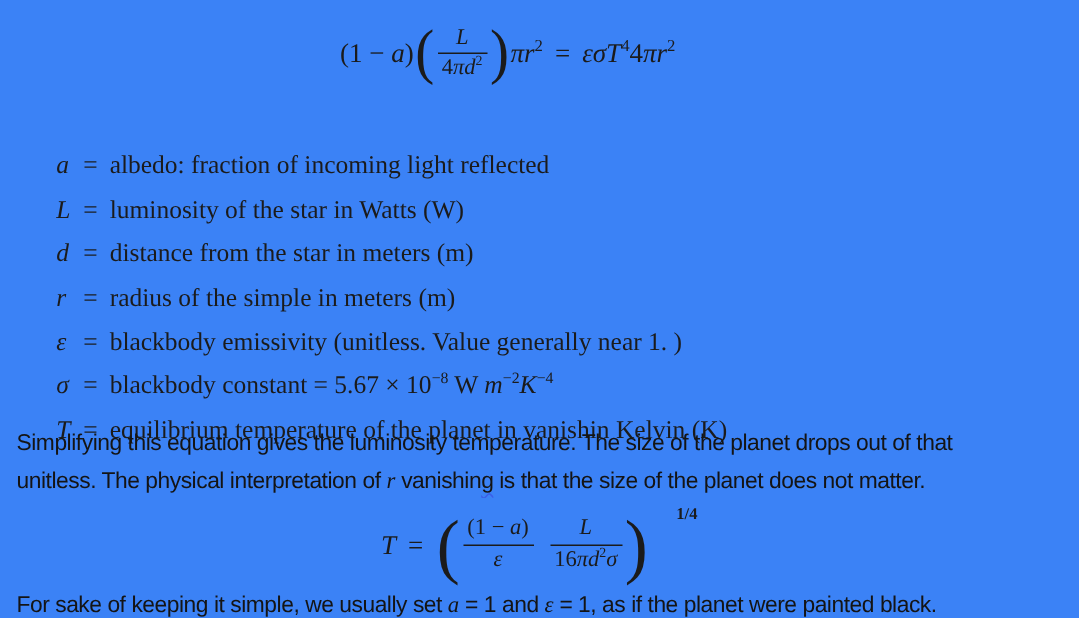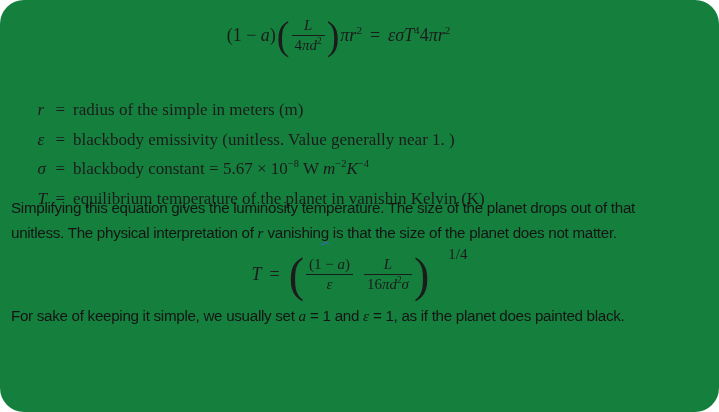--- a/index.html
+++ b/index.html
@@ -1,41 +1,40 @@
 <!DOCTYPE html>
 <html><head>
 <meta charset="utf-8">
 <style>
   html, body { margin:0; padding:0; background:#ffffff; }
   .page {
     position:relative; width:719px; height:412px; overflow:hidden;
-    background:#15803d; color:#1b1b1b;
+    background:#3b82f6; color:#1b1b1b;
     font-family:"Liberation Serif", serif;
-    border-radius:24px;
   }
 
   
   .eq-row { display:flex; justify-content:center; align-items:center; font-size:18px; }
   .eq-top { padding-top:13px; height:45px; transform:translateX(-21px); }
   .eq-bot { height:58px; margin-top:1px; }
 
   .m { font-family:"Liberation Serif", serif; white-space:pre; }
   .m i, .it-serif { font-style:italic; }
   sup { font-size:62%; line-height:0; }
 
   .frac { display:inline-flex; flex-direction:column; text-align:center;
           font-size:15px; line-height:1.15; margin:0 1px; }
   .frac .num { border-bottom:1px solid #1b1b1b; padding:0 3px 1px; }
   .frac .den { padding:1px 3px 0; }
 
   .bigp  { font-size:38px; line-height:.85; transform:scaleY(1.08); margin:0 1px; font-weight:400; }
   .bigp2 { font-size:46px; line-height:.85; transform:scaleY(1.05); margin:0 1px; font-weight:400; }
   .eqs   { margin:0 8px; }
   .fgap  { width:9px; }
-  .sup14 { font-size:15px; transform:translateY(-20px); margin-left:18px; }
+  .sup14 { font-size:11px; transform:translateY(-20px); margin-left:18px;font-weight:bold; }
 
   
   .defs { margin-top:8px; padding-left:12px; font-size:17px; }
   .def-line { height:29.4px; line-height:29.4px; white-space:pre; }
   .sym { font-style:italic; display:inline-block; min-width:15px; }
   .def-eq { margin:0 8px 0 3px; }
 
   
   .sans { font-family:"Liberation Sans", sans-serif; font-size:15.2px;
           letter-spacing:-0.3px; color:#141414; }
@@ -59,20 +58,29 @@
       <span class="den">4<i>πd</i><sup>2</sup></span>
     </span>
     <span class="bigp">)</span>
     <span class="m"><i>πr</i><sup>2</sup></span>
     <span class="m eqs">=</span>
     <span class="m"><i>εσT</i><sup>4</sup>4<i>πr</i><sup>2</sup></span>
   </div>
 
   <div class="defs">
     <div class="def-line">
+      <span class="sym">a</span><span class="def-eq">=</span><span class="desc">albedo: fraction of incoming light reflected</span>
+    </div>
+    <div class="def-line">
+      <span class="sym">L</span><span class="def-eq">=</span><span class="desc">luminosity of the star in Watts (W)</span>
+    </div>
+    <div class="def-line">
+      <span class="sym">d</span><span class="def-eq">=</span><span class="desc">distance from the star in meters (m)</span>
+    </div>
+    <div class="def-line">
       <span class="sym">r</span><span class="def-eq">=</span><span class="desc">radius of the simple in meters (m)</span>
     </div>
     <div class="def-line">
       <span class="sym">ε</span><span class="def-eq">=</span><span class="desc">blackbody emissivity (unitless. Value generally near 1. )</span>
     </div>
     <div class="def-line">
       <span class="sym">σ</span><span class="def-eq">=</span><span class="desc">blackbody constant = 5.67 × 10<sup>−8</sup> W <i>m</i><sup>−2</sup><i>K</i><sup>−4</sup></span>
     </div>
     <div class="def-line">
       <span class="sym">T</span><span class="def-eq">=</span><span class="desc">equilibrium temperature of the planet in vanishin Kelvin (K)</span>
@@ -94,15 +102,15 @@
     </span>
     <span class="fgap"></span>
     <span class="frac">
       <span class="num"><i>L</i></span>
       <span class="den">16<i>πd</i><sup>2</sup><i>σ</i></span>
     </span>
     <span class="bigp2">)</span>
     <span class="sup14">1/4</span>
   </div>
 
-  <div class="footer-line sans"><span>For sake of keeping it simple, we usually set </span><span class="mvar">a</span><span> = 1 and </span><span class="mvar">ε</span><span> = 1, as if the planet does painted black.</span></div>
+  <div class="footer-line sans"><span>For sake of keeping it simple, we usually set </span><span class="mvar">a</span><span> = 1 and </span><span class="mvar">ε</span><span> = 1, as if the planet were painted black.</span></div>
 
 </div>
 
 </body></html>

